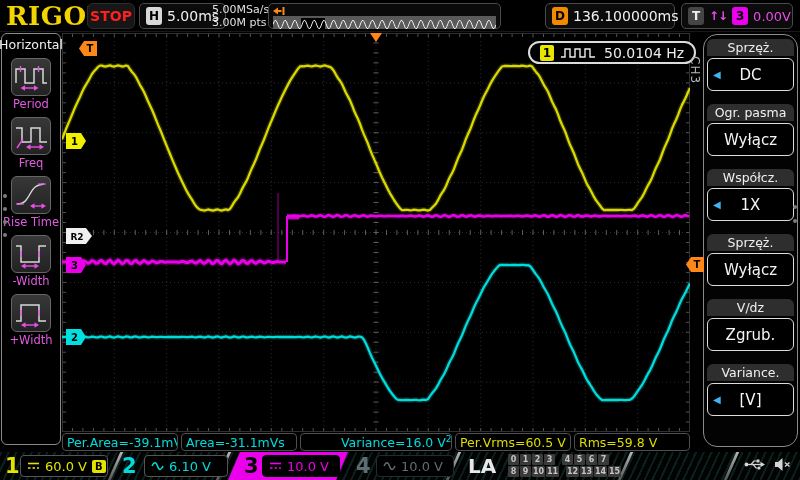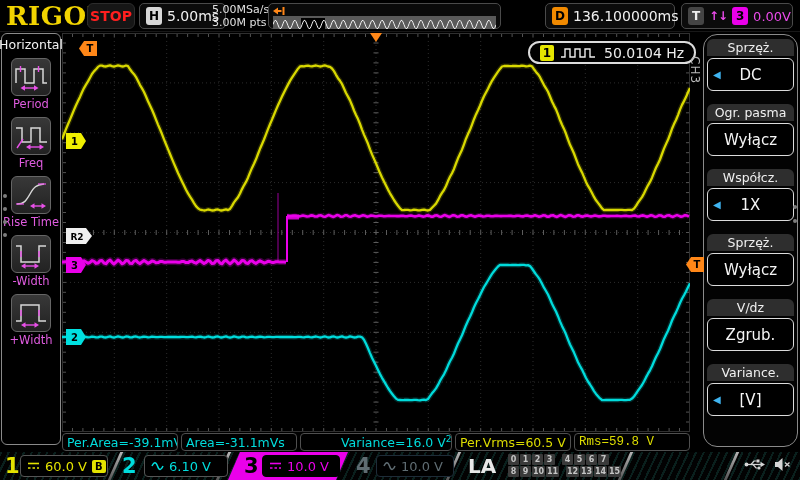--- a/index.html
+++ b/index.html
@@ -625,21 +625,21 @@
       <div class="meas-box" style="color: rgb(0, 220, 220);">
         <span>Area=-31.1mVs</span>
       </div>
       <div class="meas-box" style="color: rgb(0, 220, 220); padding-left: 40px;">
         <span>Variance=16.0 V</span>
         <sup>2</sup>
       </div>
       <div class="meas-box" style="color: rgb(220, 220, 0);">
         <span>Per.Vrms=60.5 V</span>
       </div>
-      <div class="meas-box" style="color: rgb(220, 220, 0); font-family: Liberation Mono, monospace;">
+      <div class="meas-box" style="color: rgb(220, 220, 0);">
         <span>Rms=59.8 V</span>
       </div>
     </div>
 
   <div class="chanbar" id="chanBar">
       <div class="ch3para"></div>
       <div class="cdiv" style="left: 114px;"></div>
       <div class="cdiv" style="left: 222px;"></div>
       <div class="cdiv" style="left: 452px;"></div>
       <div class="cdiv" style="left: 624px;"></div>

